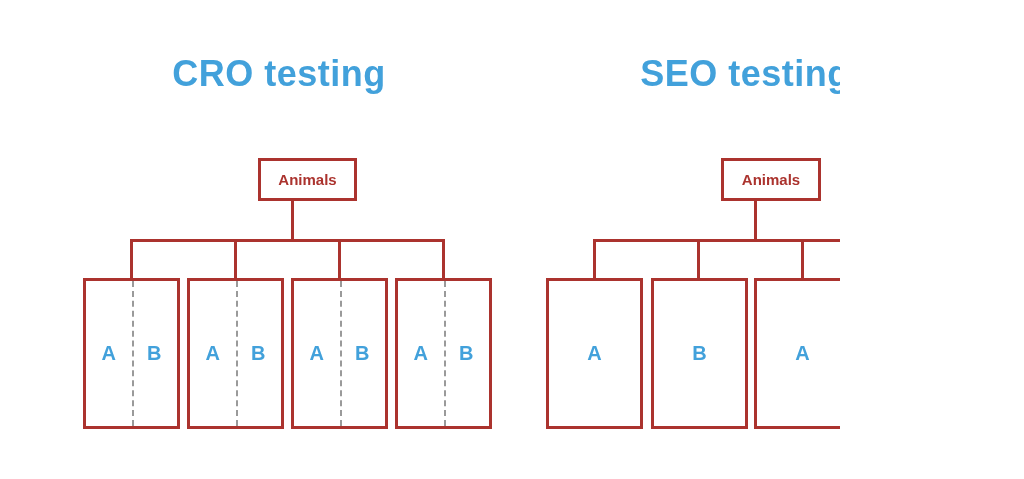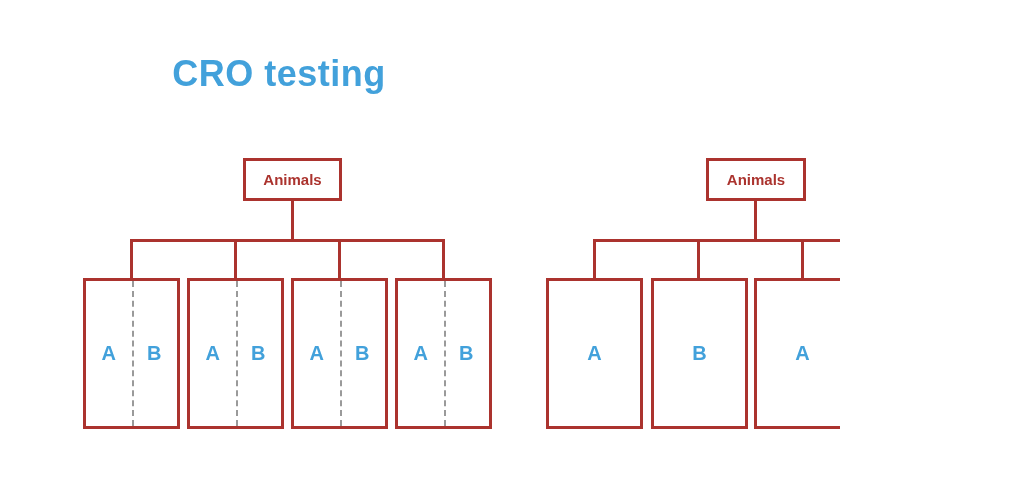--- a/index.html
+++ b/index.html
@@ -29,20 +29,21 @@
   
   .tree{position:absolute;inset:0;}
 
   
   .root-box{
     position:absolute;top:158px;height:43px;
     border:3px solid var(--red);box-sizing:border-box;
     display:flex;align-items:center;justify-content:center;
     color:var(--red);font-size:15px;font-weight:700;
     background:var(--bg);
+    margin-left:15px;
   }
   .cro-root{left:243px;width:99px;}
   .seo-root{left:706px;width:100px;}
 
   
   .line{position:absolute;background:var(--red);}
   .stem{width:3px;top:200px;height:39px;}
   .cro-stem{left:291px;}
   .seo-stem{left:754px;}
   .rail{height:3px;top:239px;width:315px;}
@@ -72,20 +73,21 @@
     display:flex;align-items:center;justify-content:center;
     color:var(--blue);font-size:20px;font-weight:700;
   }
 </style>
 </head>
 <body>
 
 <div class="canvas">
 
   <div class="title title-cro">CRO testing</div>
+  <div class="title title-seo">SEO testing</div>
 
   <div class="tree">
     <div class="root-box cro-root">Animals</div>
 
     <div class="line stem cro-stem"></div>
     <div class="line rail cro-rail"></div>
     <div class="line drop" style="left:130px"></div>
     <div class="line drop" style="left:234px"></div>
     <div class="line drop" style="left:338px"></div>
     <div class="line drop" style="left:442px"></div>

